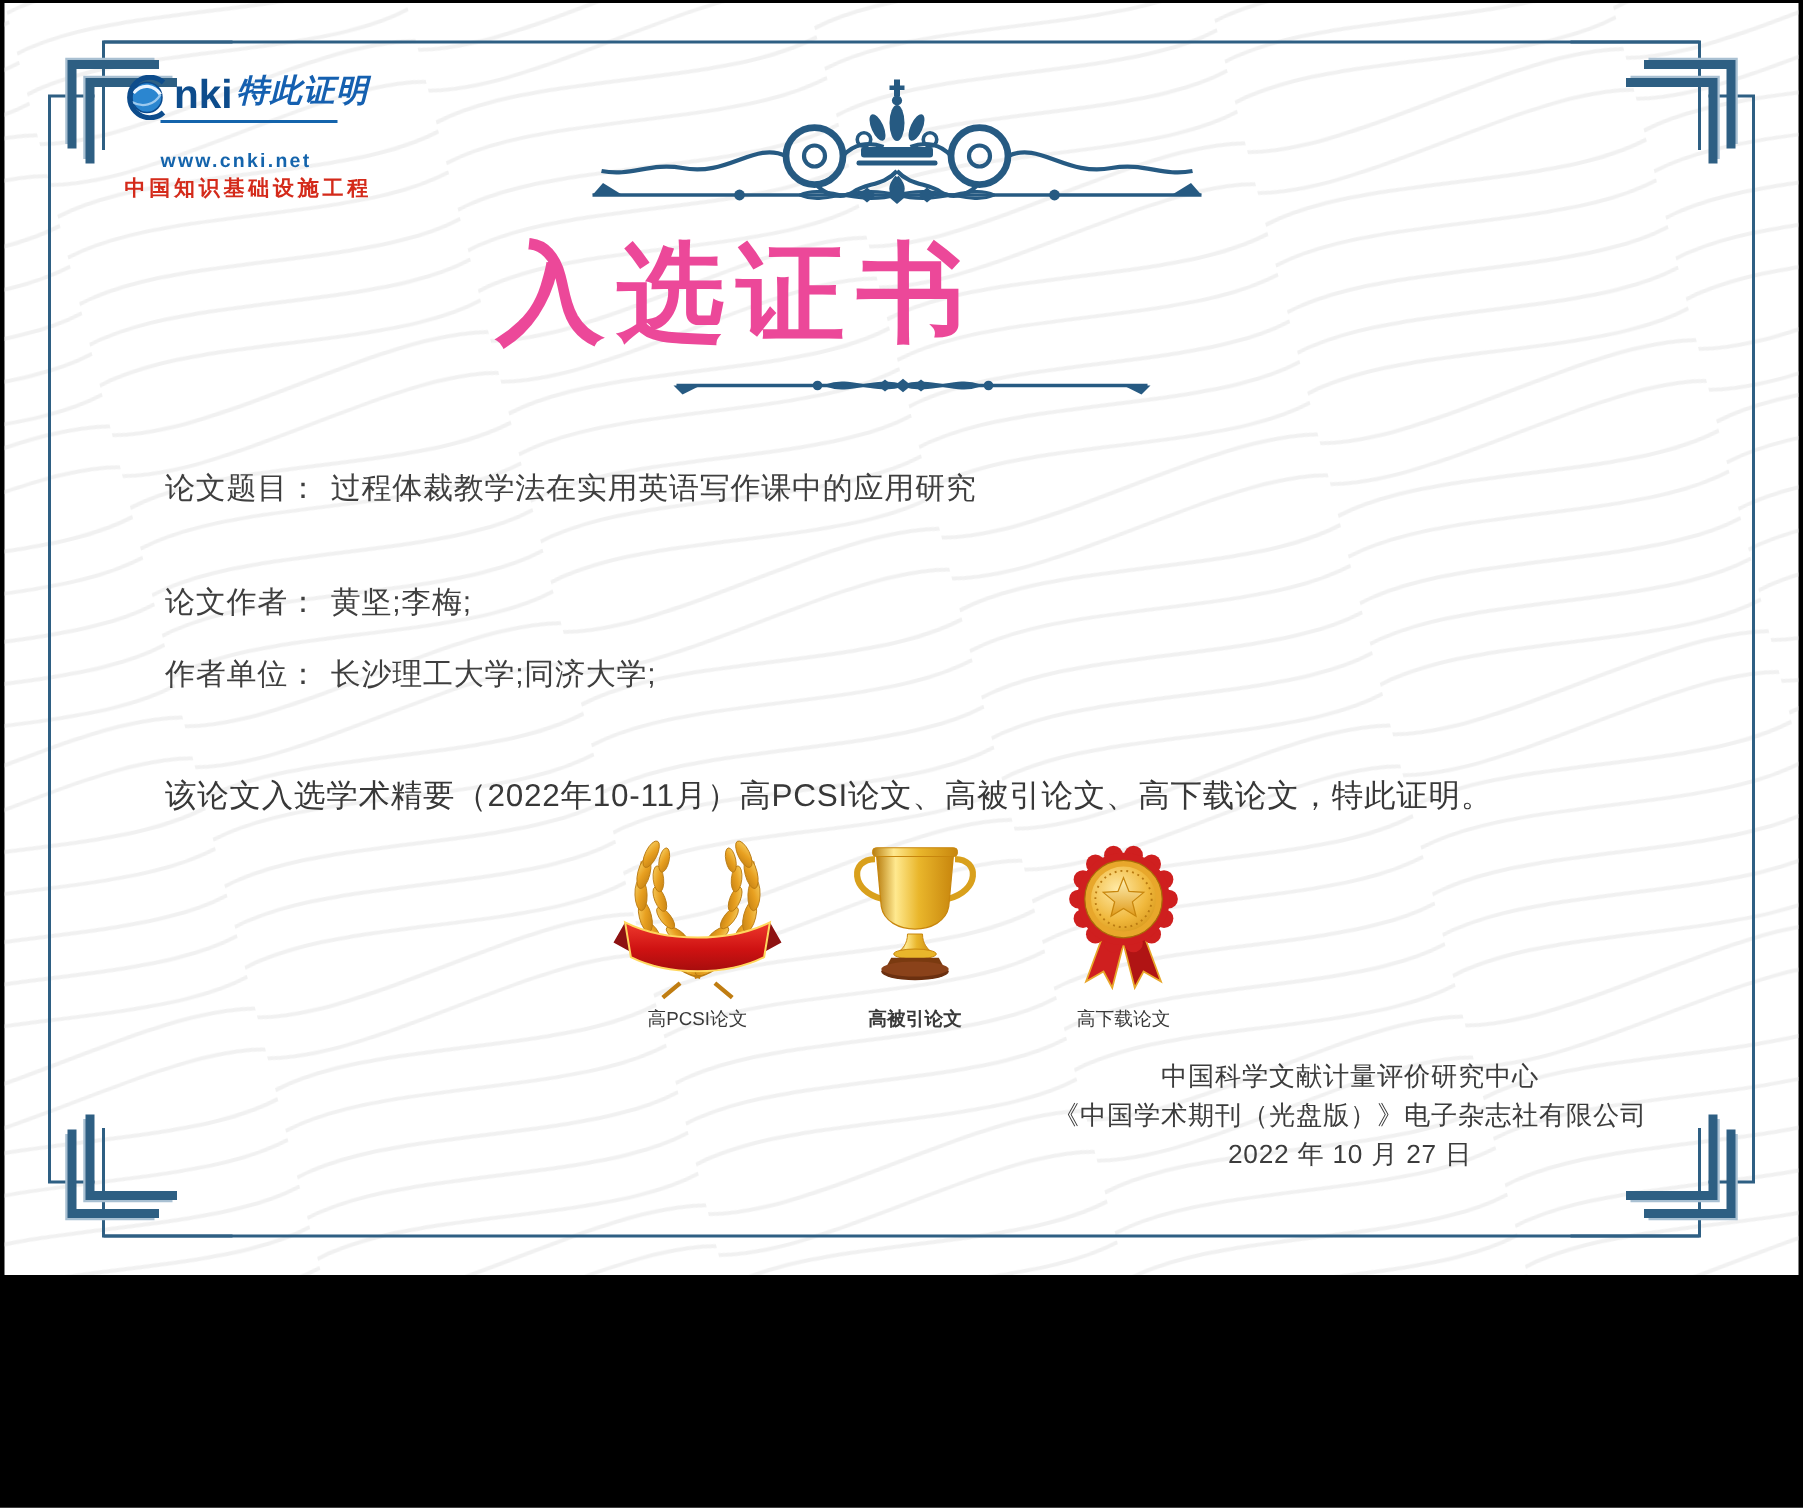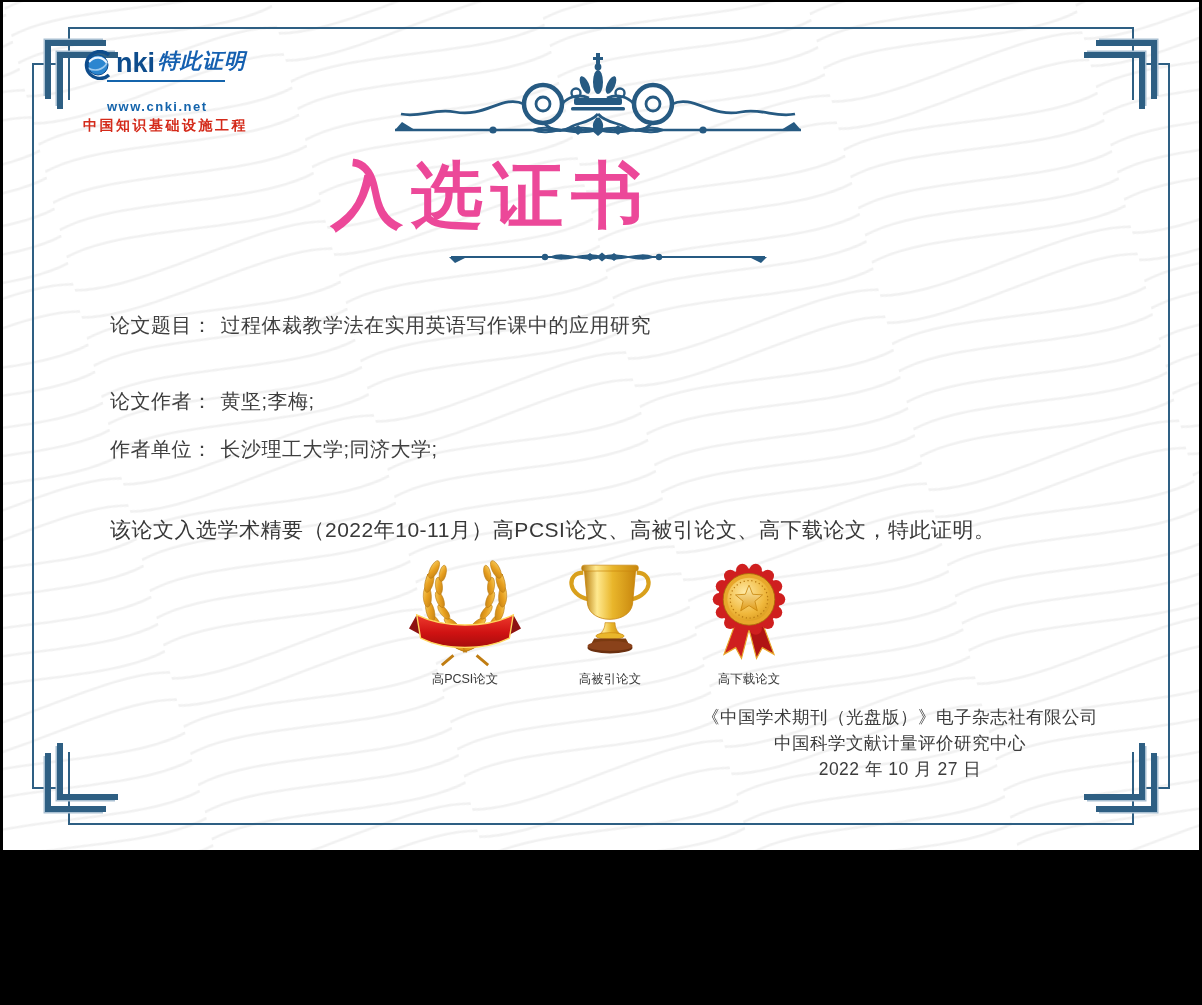--- a/index.html
+++ b/index.html
@@ -211,21 +211,21 @@
         <use href="#branchL" transform="translate(120,0) scale(-1,1)"></use>
         <path d="M48,104 L36,114 M72,104 L84,114" stroke="#c07d12" stroke-width="3" fill="none"></path>
         <path d="M10,62 L2,76 L13,82 L15,86 Z" fill="#8e1212"></path>
         <path d="M110,62 L118,76 L107,82 L105,86 Z" fill="#8e1212"></path>
         <path d="M10,62 C38,76 82,76 110,62 L106,86 C80,99 40,99 14,86 Z" fill="url(#ribRed)" stroke="#ffd75e" stroke-width="1.4"></path>
       </svg>
     </div>
     <div class="award-label">高PCSI论文</div>
   </div>
 
-  <div class="abs award" style="left:542px;">
+  <div class="abs award" style="left:542px;font-weight:bold;">
     <div class="award-icon">
       <svg width="100" height="112" viewBox="0 0 120 120">
         <defs>
           <linearGradient id="cupGold" x1="0" y1="0" x2="1" y2="0">
             <stop offset="0" stop-color="#b87d0e"></stop>
               <stop offset="0.25" stop-color="#ffe98f"></stop>
             <stop offset="0.55" stop-color="#e9b62b"></stop>
               <stop offset="1" stop-color="#c8860d"></stop>
           </linearGradient>
         </defs>
@@ -281,18 +281,18 @@
         <circle cx="60" cy="46" r="31" fill="#e8a72b" stroke="#a86c08" stroke-width="1"></circle>
         <circle cx="60" cy="46" r="26" fill="url(#coinGold)"></circle>
         <circle cx="60" cy="46" r="22.5" fill="none" stroke="#b97a12" stroke-width="1.5" stroke-dasharray="1.5,3.2"></circle>
         <polygon points="60,29 64.4,39.9 76.2,40.7 67.1,48.3 70,59.8 60,53.5 50,59.8 52.9,48.3 43.8,40.7 55.6,39.9" fill="url(#starGold)" stroke="#c8860d" stroke-width="1"></polygon>
       </svg>
     </div>
     <div class="award-label">高下载论文</div>
   </div>
 
   <div class="abs issuer">
+    <div>中国科学文献计量评价研究中心</div>
     <div>《中国学术期刊（光盘版）》电子杂志社有限公司</div>
-    <div>中国科学文献计量评价研究中心</div>
     <div>2022 年 10 月 27 日</div>
   </div>
 
 </div>
 
 </body></html>

